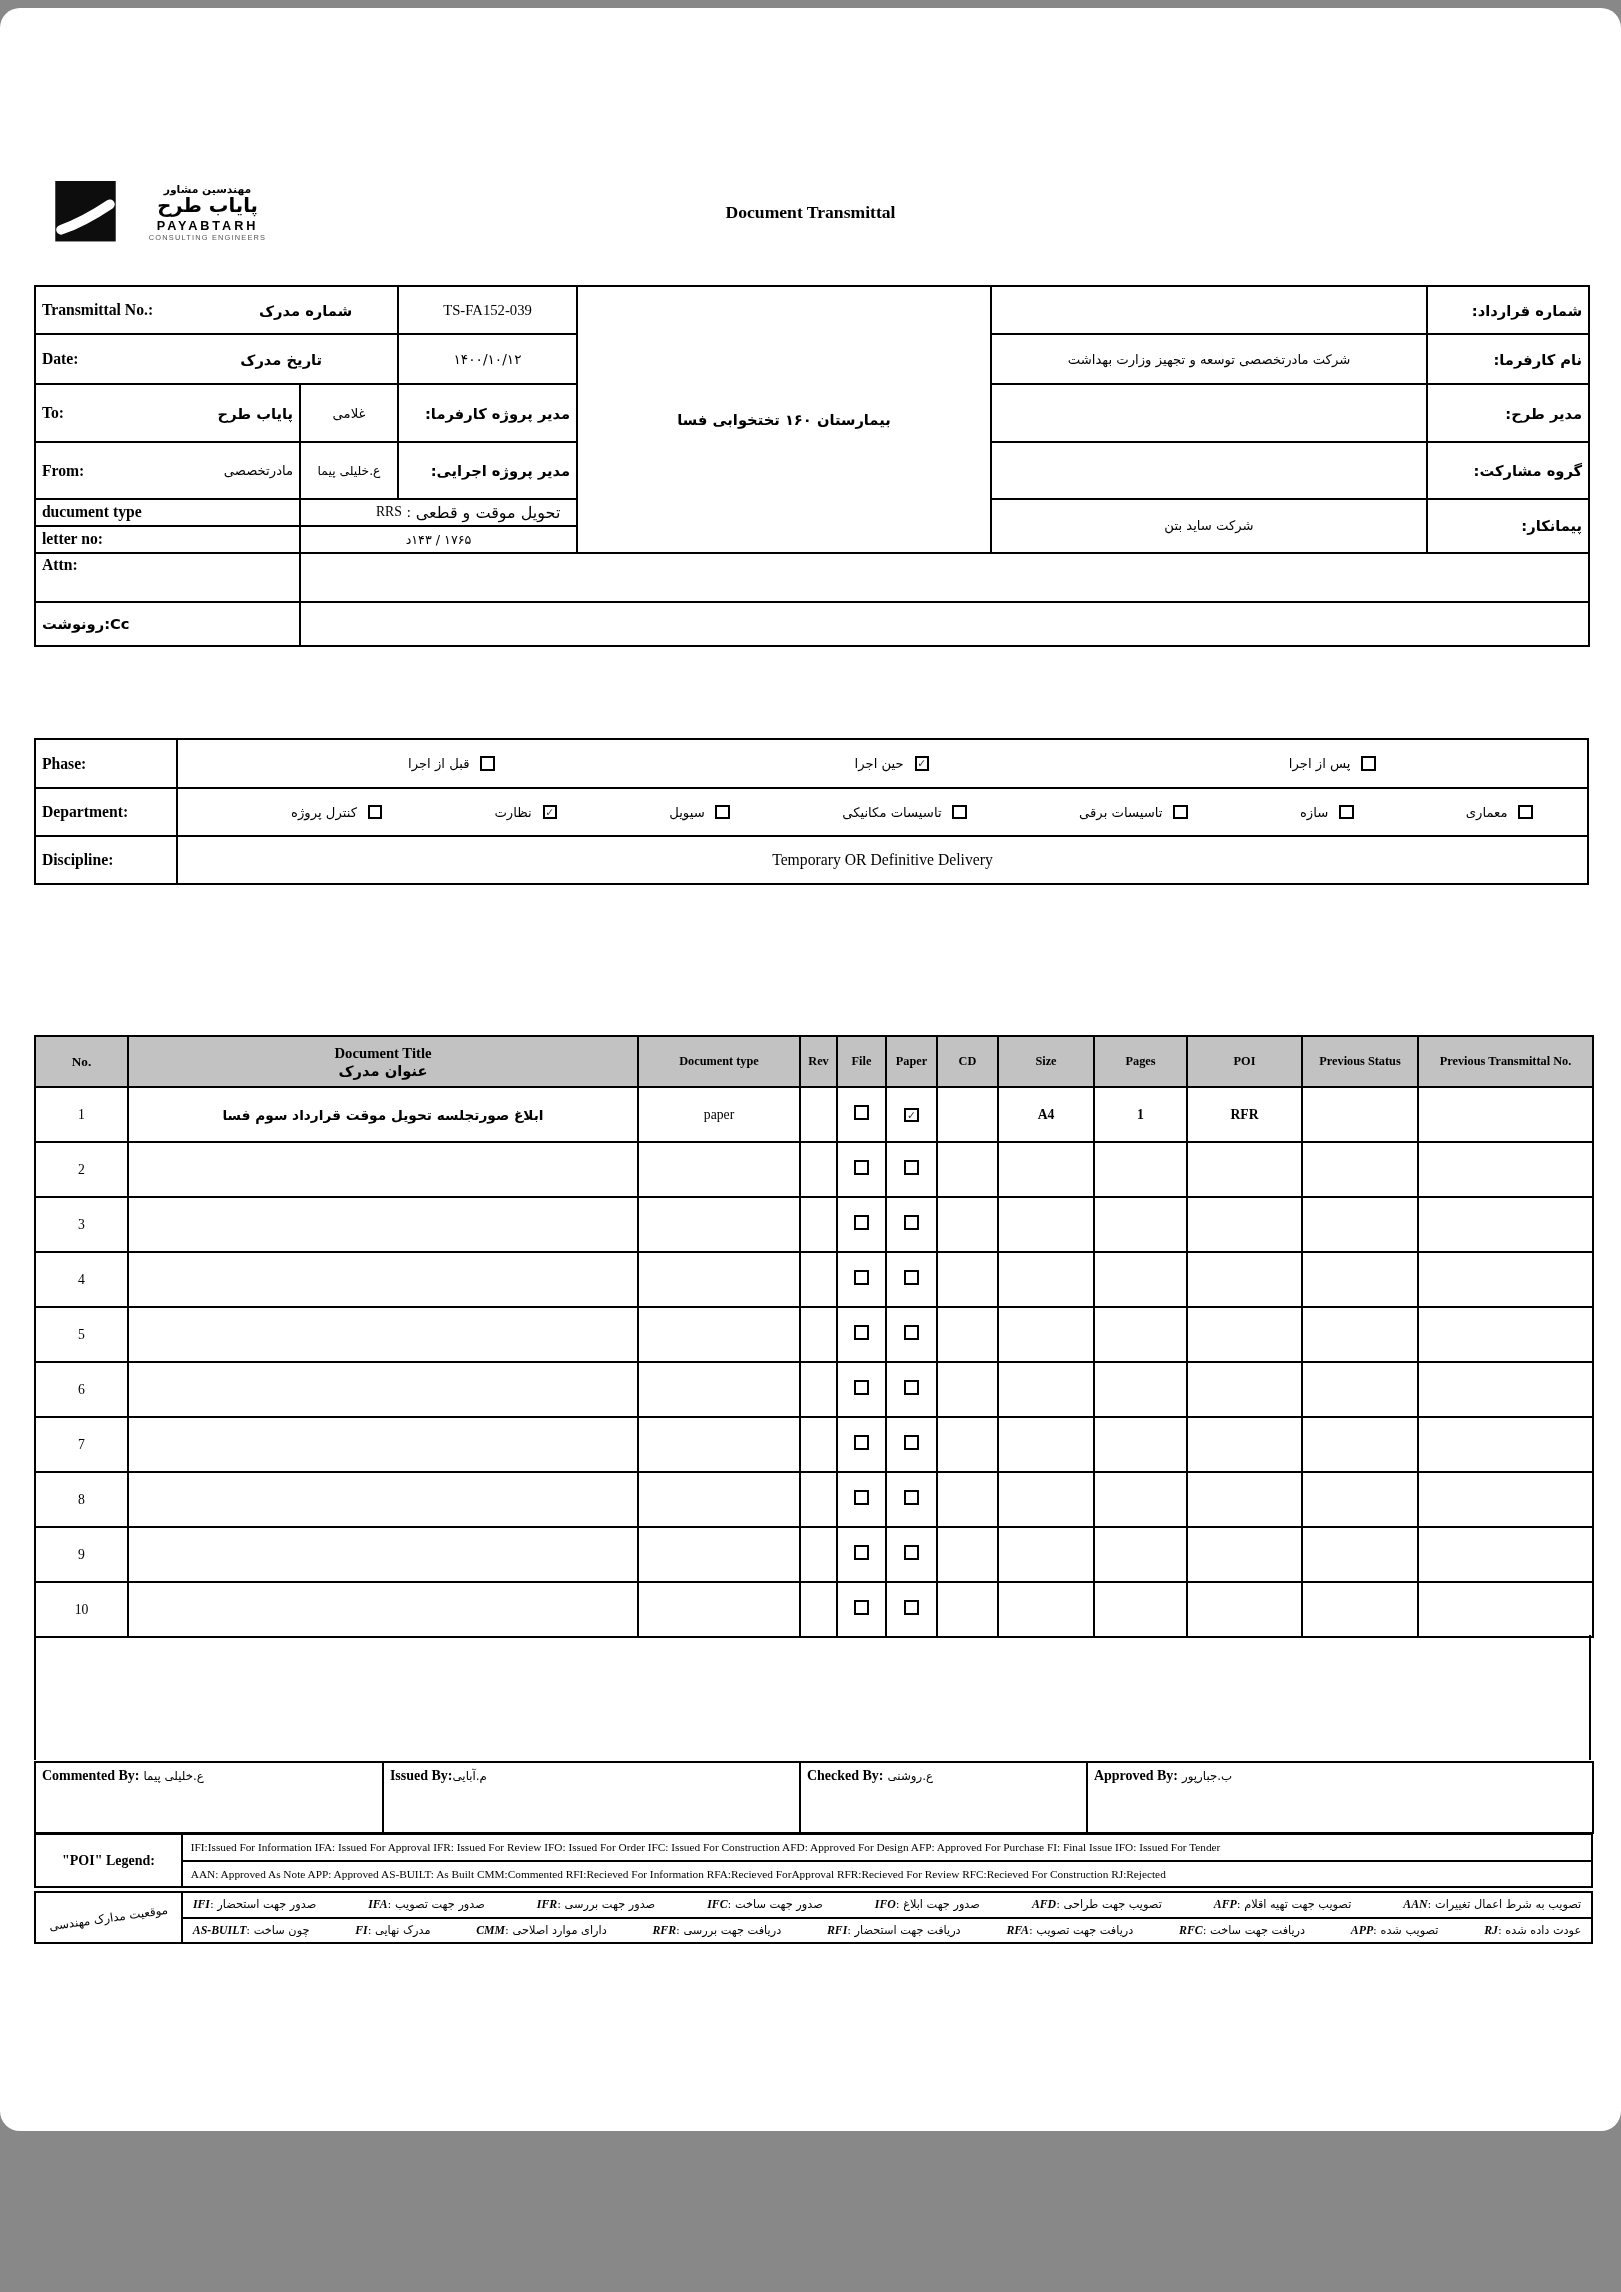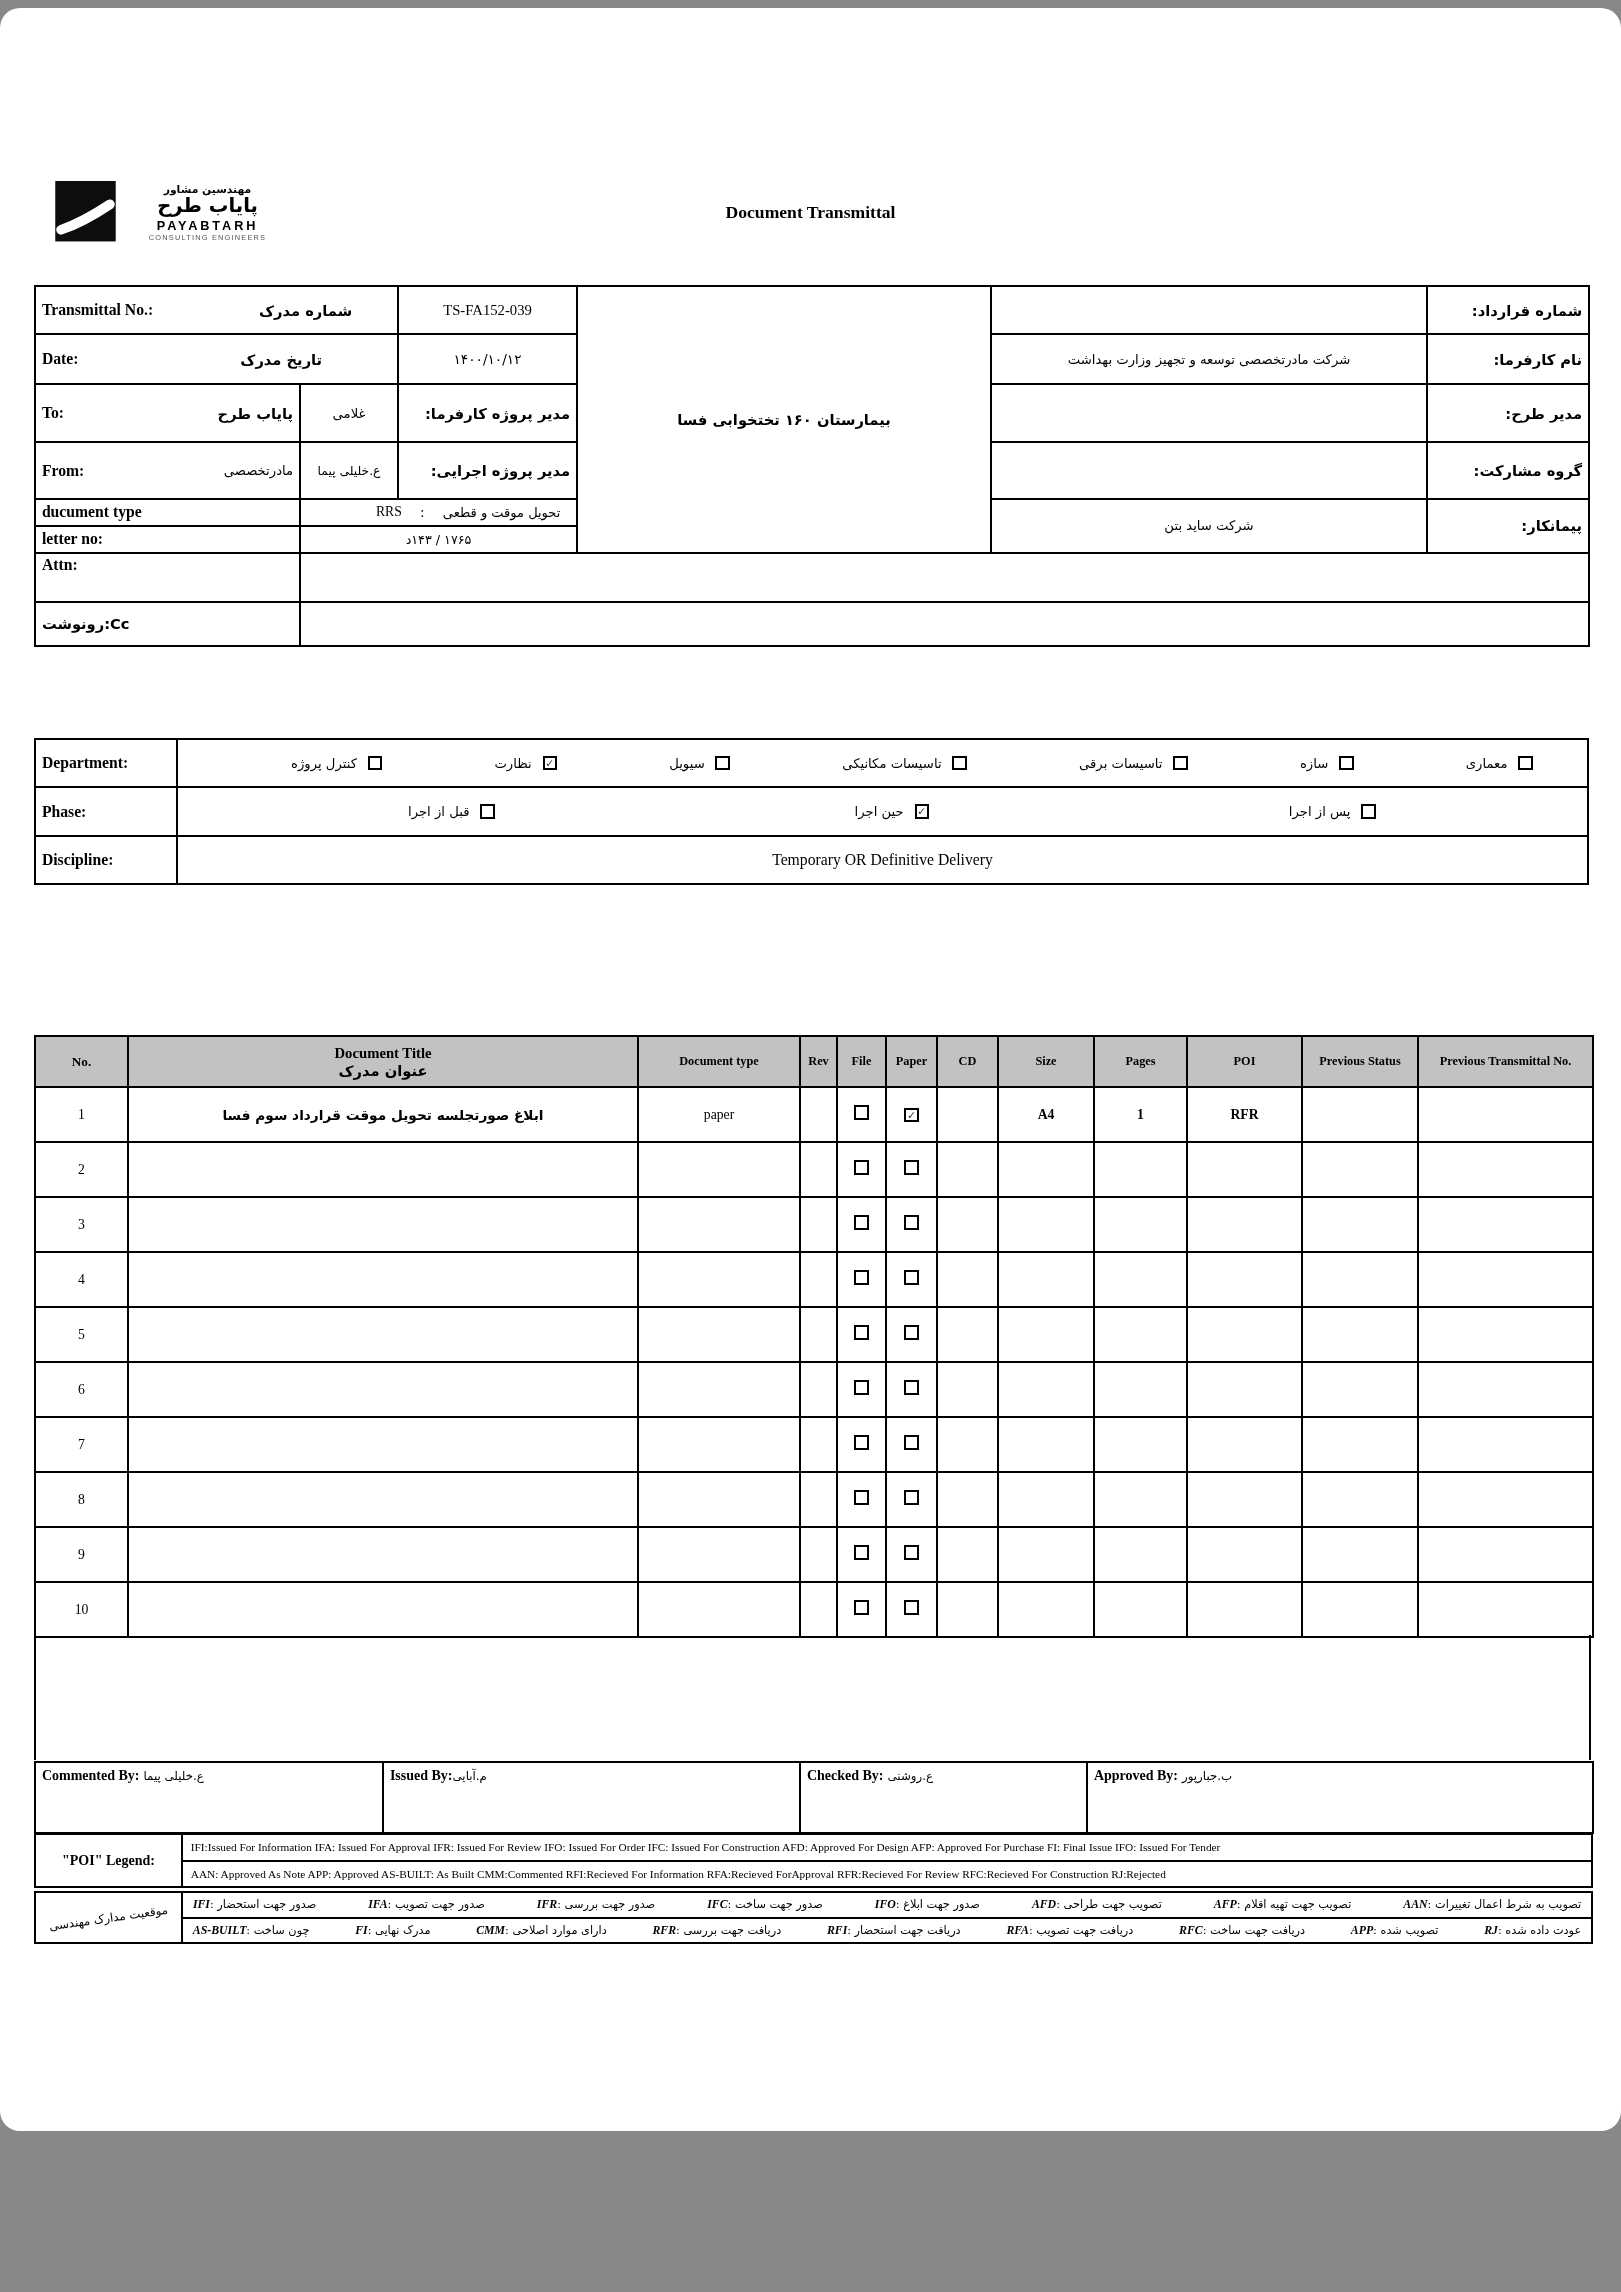--- a/index.html
+++ b/index.html
@@ -162,21 +162,21 @@
       </td>
       <td class="hv fa" style="font-size:12.3px">ع.خلیلی پیما</td>
       <td class="rlabel fa rtl">مدیر پروژه اجرایی:</td>
       <td class="hv"></td>
       <td class="rlabel fa rtl">گروه مشارکت:</td>
     </tr>
     <tr style="height:26.5px">
       <td><span class="lbl-en">ducument type</span></td>
       <td colspan="2">
         <div class="rrs-cell">
-          <span class="fa" style="font-size:13px">تحویل موقت و قطعی</span>
+          <span class="fa" style="font-size:16px">تحویل موقت و قطعی</span>
           <span>:</span>
           <span style="font-size:13.7px">RRS</span>
         </div>
       </td>
       <td rowspan="2" class="hv fa" style="font-size:13.2px">شرکت ساید بتن</td>
       <td rowspan="2" class="rlabel fa rtl">پیمانکار:</td>
     </tr>
     <tr style="height:27.4px">
       <td><span class="lbl-en">letter no:</span></td>
       <td colspan="2" class="hv fa rtl" style="font-size:12.7px">۱۷۶۵ / ۱۴۳د</td>
@@ -191,21 +191,40 @@
     </tr>
   </tbody>
     </table>
 
   <table id="dept-table">
     <colgroup>
         <col style="width:142px">
         <col style="width:1411px">
       </colgroup>
     <tbody>
-        <tr style="height:48px">
+        <tr style="height:49px">
+      <td class="dept-label">Phase:</td>
+      <td>
+            <div id="phase-items" class="cb-row">
+              <span class="cb-item">
+                <span class="cb"></span>
+                <span class="cb-label fa">پس از اجرا</span>
+              </span>
+              <span class="cb-item">
+                <span class="cb checked"></span>
+                <span class="cb-label fa">حین اجرا</span>
+              </span>
+              <span class="cb-item">
+                <span class="cb"></span>
+                <span class="cb-label fa">قبل از اجرا</span>
+              </span>
+            </div>
+          </td>
+    </tr>
+    <tr style="height:48px">
       <td class="dept-label">Department:</td>
       <td>
             <div id="dept-items" class="cb-row">
               <span class="cb-item">
                 <span class="cb"></span>
                 <span class="cb-label fa">معماری</span>
               </span>
               <span class="cb-item">
                 <span class="cb"></span>
                 <span class="cb-label fa">سازه</span>
@@ -222,39 +241,20 @@
                 <span class="cb"></span>
                 <span class="cb-label fa">سیویل</span>
               </span>
               <span class="cb-item">
                 <span class="cb checked"></span>
                 <span class="cb-label fa">نظارت</span>
               </span>
               <span class="cb-item">
                 <span class="cb"></span>
                 <span class="cb-label fa">کنترل پروژه</span>
-              </span>
-            </div>
-          </td>
-    </tr>
-    <tr style="height:49px">
-      <td class="dept-label">Phase:</td>
-      <td>
-            <div id="phase-items" class="cb-row">
-              <span class="cb-item">
-                <span class="cb"></span>
-                <span class="cb-label fa">پس از اجرا</span>
-              </span>
-              <span class="cb-item">
-                <span class="cb checked"></span>
-                <span class="cb-label fa">حین اجرا</span>
-              </span>
-              <span class="cb-item">
-                <span class="cb"></span>
-                <span class="cb-label fa">قبل از اجرا</span>
               </span>
             </div>
           </td>
     </tr>
     <tr style="height:48px">
       <td class="dept-label">Discipline:</td>
       <td id="discipline-cell">Temporary OR Definitive Delivery</td>
     </tr>
   </tbody>
     </table>

